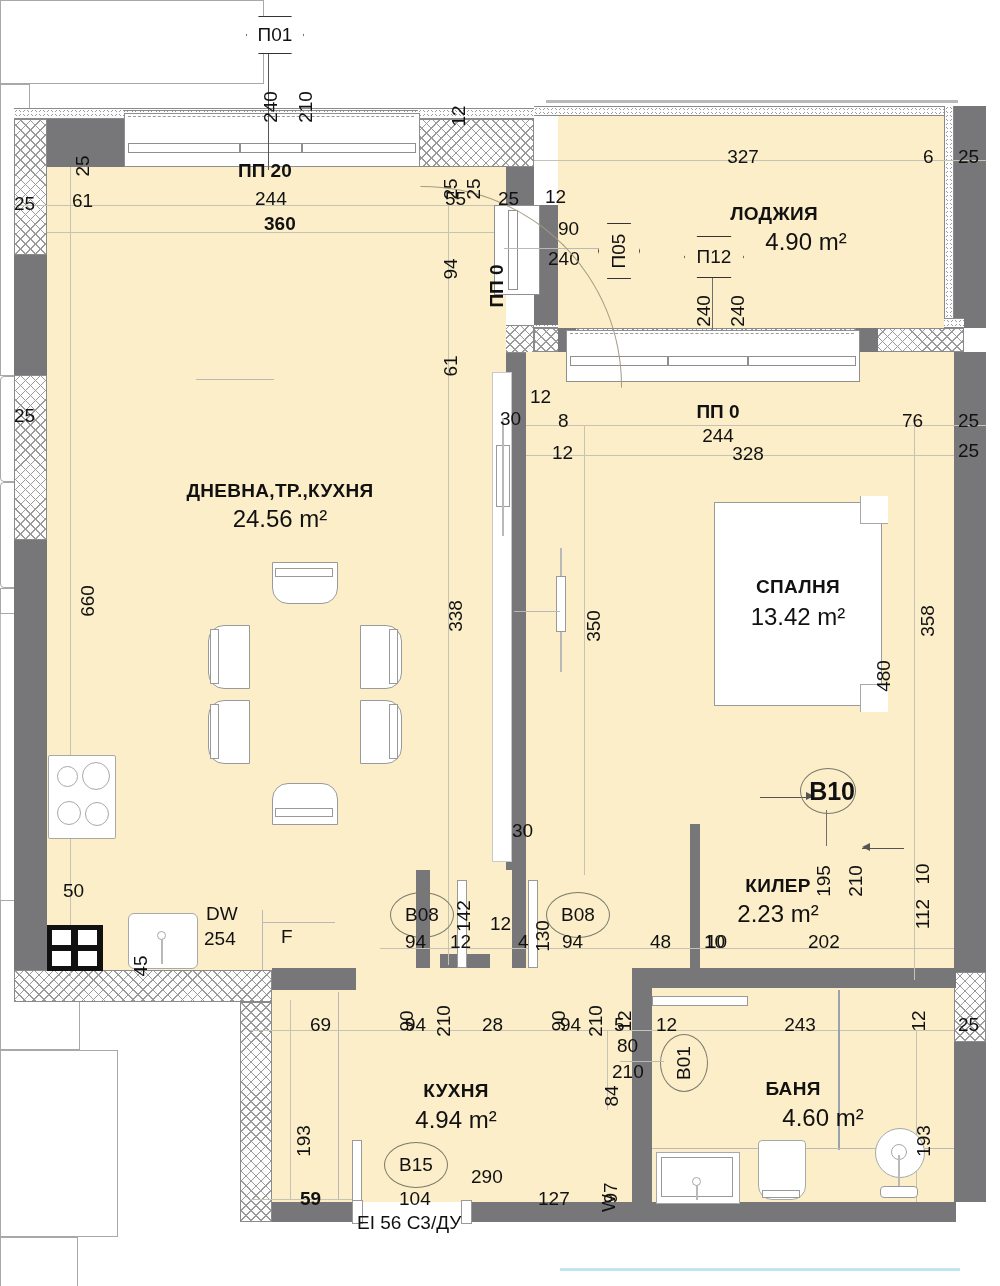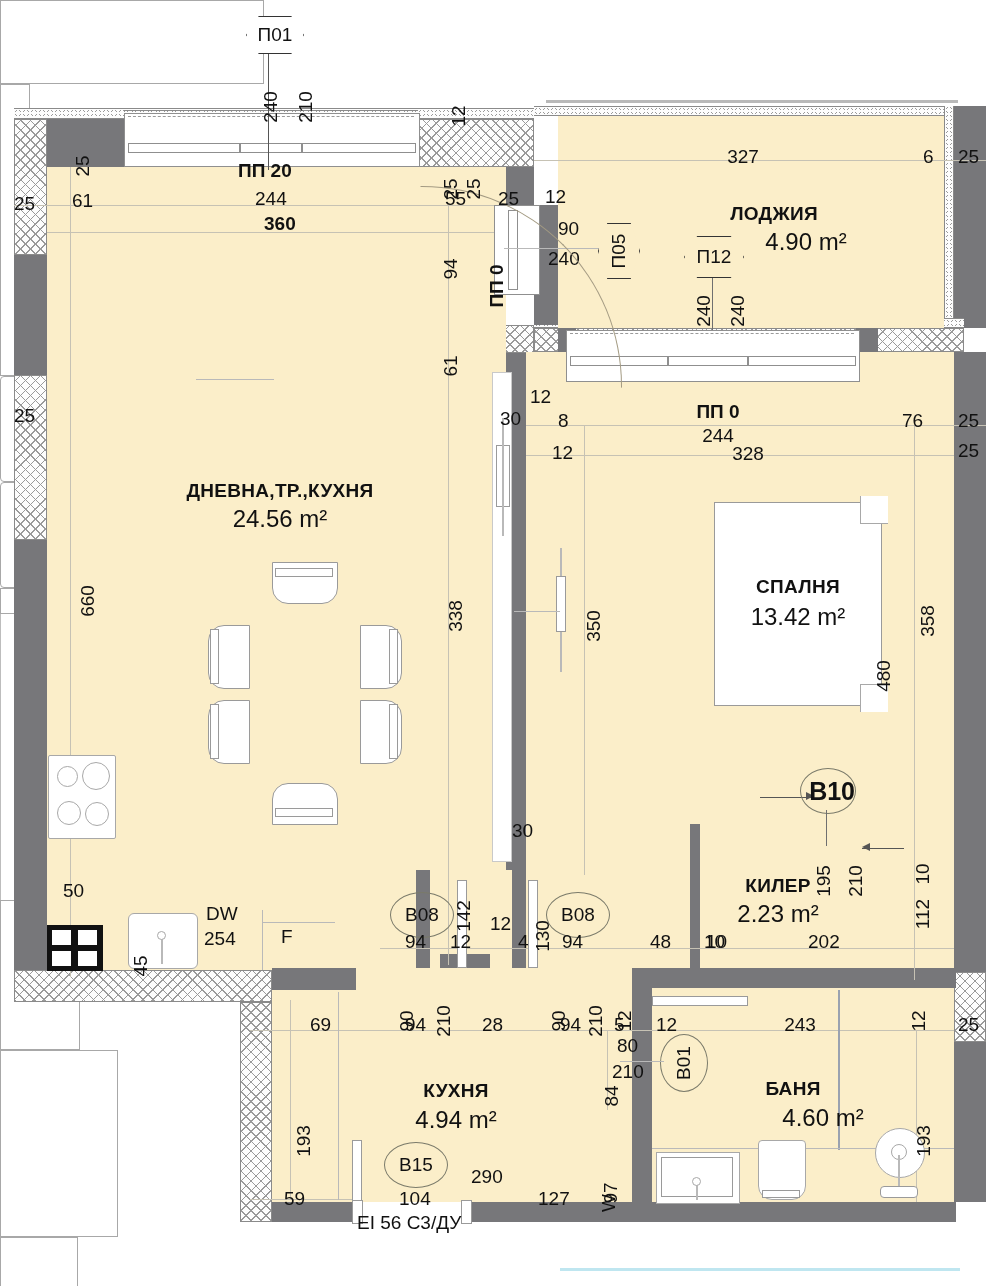--- a/index.html
+++ b/index.html
@@ -410,21 +410,21 @@
   <div class="t dim rot90" style="left:908px;top:1010px;"><span>12</span></div>
   <div class="t dim" style="left:958px;top:1014px;"><span>25</span></div>
   <div class="t dim" style="left:310px;top:1014px;"><span>69</span></div>
 
   <div class="t dim rot90" style="left:601px;top:1085px;"><span>84</span></div>
   <div class="t dim" style="left:617px;top:1035px;"><span>80</span></div>
   <div class="t dim" style="left:612px;top:1061px;"><span>210</span></div>
 
   <div class="t dim rot90" style="left:288px;top:1130px;"><span>193</span></div>
   <div class="t dim rot90" style="left:908px;top:1130px;"><span>193</span></div>
-  <div class="t dim" style="left:284px;top:1188px;"><span>59</span></div>
+  <div class="t dim" style="left:300px;top:1188px;font-weight:bold;"><span>59</span></div>
   <div class="t dim" style="left:399px;top:1188px;"><span>104</span></div>
   <div class="t dim" style="left:471px;top:1166px;"><span>290</span></div>
   <div class="t dim" style="left:538px;top:1188px;"><span>127</span></div>
   <div class="t dim rot90" style="left:600px;top:1192px;"><span>W</span></div>
   <div class="t dim rot90" style="left:600px;top:1182px;"><span>97</span></div>
   <div class="t dim" style="left:357px;top:1212px;"><span>EI 56 C3/ДУ</span></div>
   <div class="t dim rot90" style="left:394px;top:1284px;"><span></span></div>
   <div class="t dim rot90" style="left:428px;top:1284px;"><span></span></div>
 
   <div class="t dim" style="left:206px;top:903px;"><span>DW</span></div>

